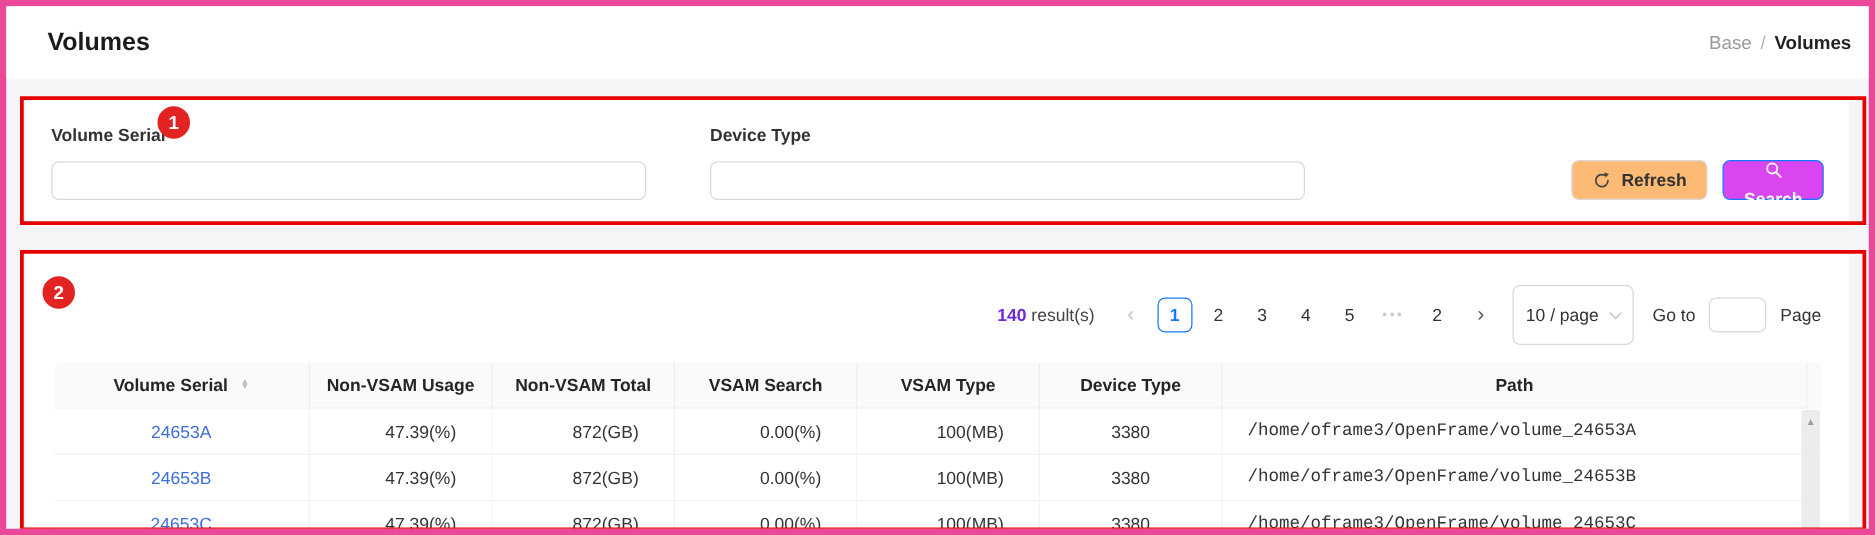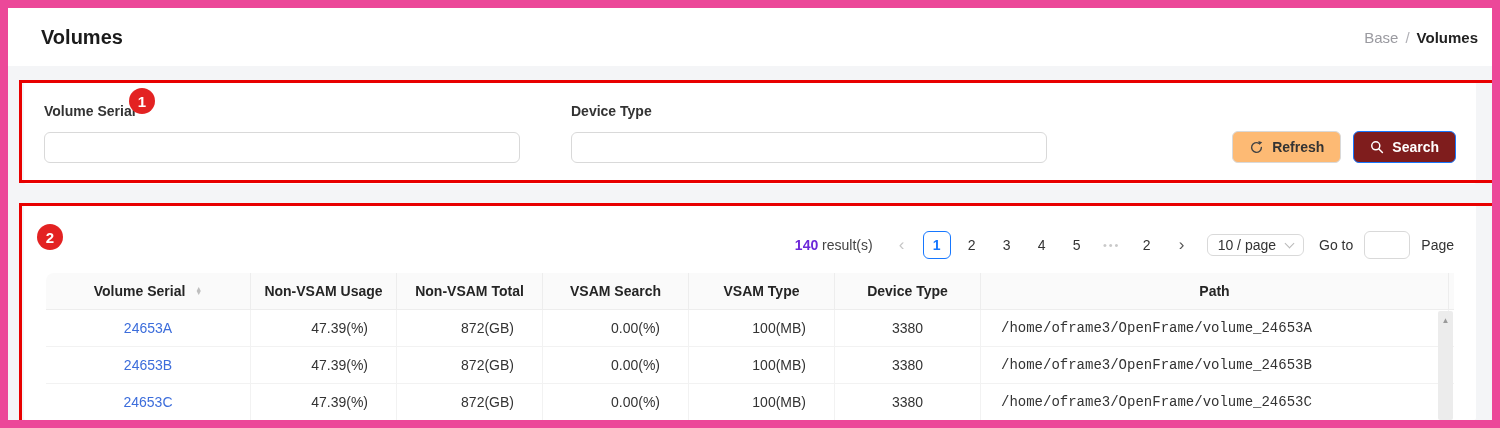--- a/index.html
+++ b/index.html
@@ -1,21 +1,21 @@
 <!DOCTYPE html>
 <html><head>
 <meta charset="utf-8">
 <style>
   * { box-sizing: border-box; margin: 0; padding: 0; }
   html, body { width: 1500px; height: 428px; overflow: hidden; }
   body { font-family: "Liberation Sans", "DejaVu Sans", sans-serif; }
 
   .page {
     width: 1500px; height: 428px;
-    border: 8px solid #ec4899;
+    border: 5px solid #ec4899;
     background: #f4f5f7;
     display: flex; flex-direction: column;
     position: relative;
     overflow: hidden;
   }
 
   
   .topbar {
     height: 58px; flex: none;
     background: #fff;
@@ -43,21 +43,21 @@
     padding: 0 10px; font-size: 14px; outline: none; background: #fff;
     font-family: inherit;
   }
   .actions { margin-left: auto; display: flex; gap: 12px; }
   .btn {
     height: 32px; border-radius: 6px; font-size: 14px; font-weight: 600;
     display: inline-flex; align-items: center; gap: 8px; padding: 0 16px;
     cursor: pointer; font-family: inherit;
   }
   .btn-default { background: #fdba74; border: 1px solid #d9d9d9; color: #333; }
-  .btn-primary { background: #7f1d1d; border: 1px solid #1677ff; color: #fff; }
+  .btn-primary { background: #d946ef; border: 1px solid #1677ff; color: #fff; flex-direction: column; }
   .btn svg { display: block; }
 
   .gap { height: 19px; flex: none; }
 
   
   .results-card { flex: 1; display: flex; flex-direction: column; padding: 12px 22px 0; overflow: hidden; }
 
   .pagination {
     display: flex; align-items: center; justify-content: flex-end;
     margin: 16px 0 14px; gap: 7px; font-size: 14px; color: #333; flex: none;
@@ -69,21 +69,21 @@
     display: flex; align-items: center; justify-content: center;
     font-size: 14px; color: #333; cursor: pointer; background: transparent;
     border: none; font-family: inherit;
   }
   .page-item.active { border: 1px solid #1677ff; color: #1677ff; font-weight: 600; background: #fff; }
   .page-arrow { font-size: 17px; line-height: 1; padding-bottom: 2px; }
   .page-prev { color: #c6c6c6; }
   .page-next { color: #555; }
   .page-ellipsis { color: #c9c9c9; font-size: 11px; letter-spacing: 2px; cursor: pointer; }
   .page-size-select {
-    height: 22px; border: 1px solid #d9d9d9; border-radius: 6px; background: #fff;
+    height: 48px; border: 1px solid #d9d9d9; border-radius: 6px; background: #fff;
     display: flex; align-items: center; gap: 10px; padding: 0 10px; margin-left: 4px; cursor: pointer;
   }
   .caret-down {
     width: 7px; height: 7px;
     border-right: 1.6px solid #b9b9b9; border-bottom: 1.6px solid #b9b9b9;
     transform: rotate(45deg); margin-top: -4px;
   }
   .goto-label { margin-left: 8px; }
   .goto-input {
     width: 46px; height: 28px; border: 1px solid #d9d9d9; border-radius: 6px;

